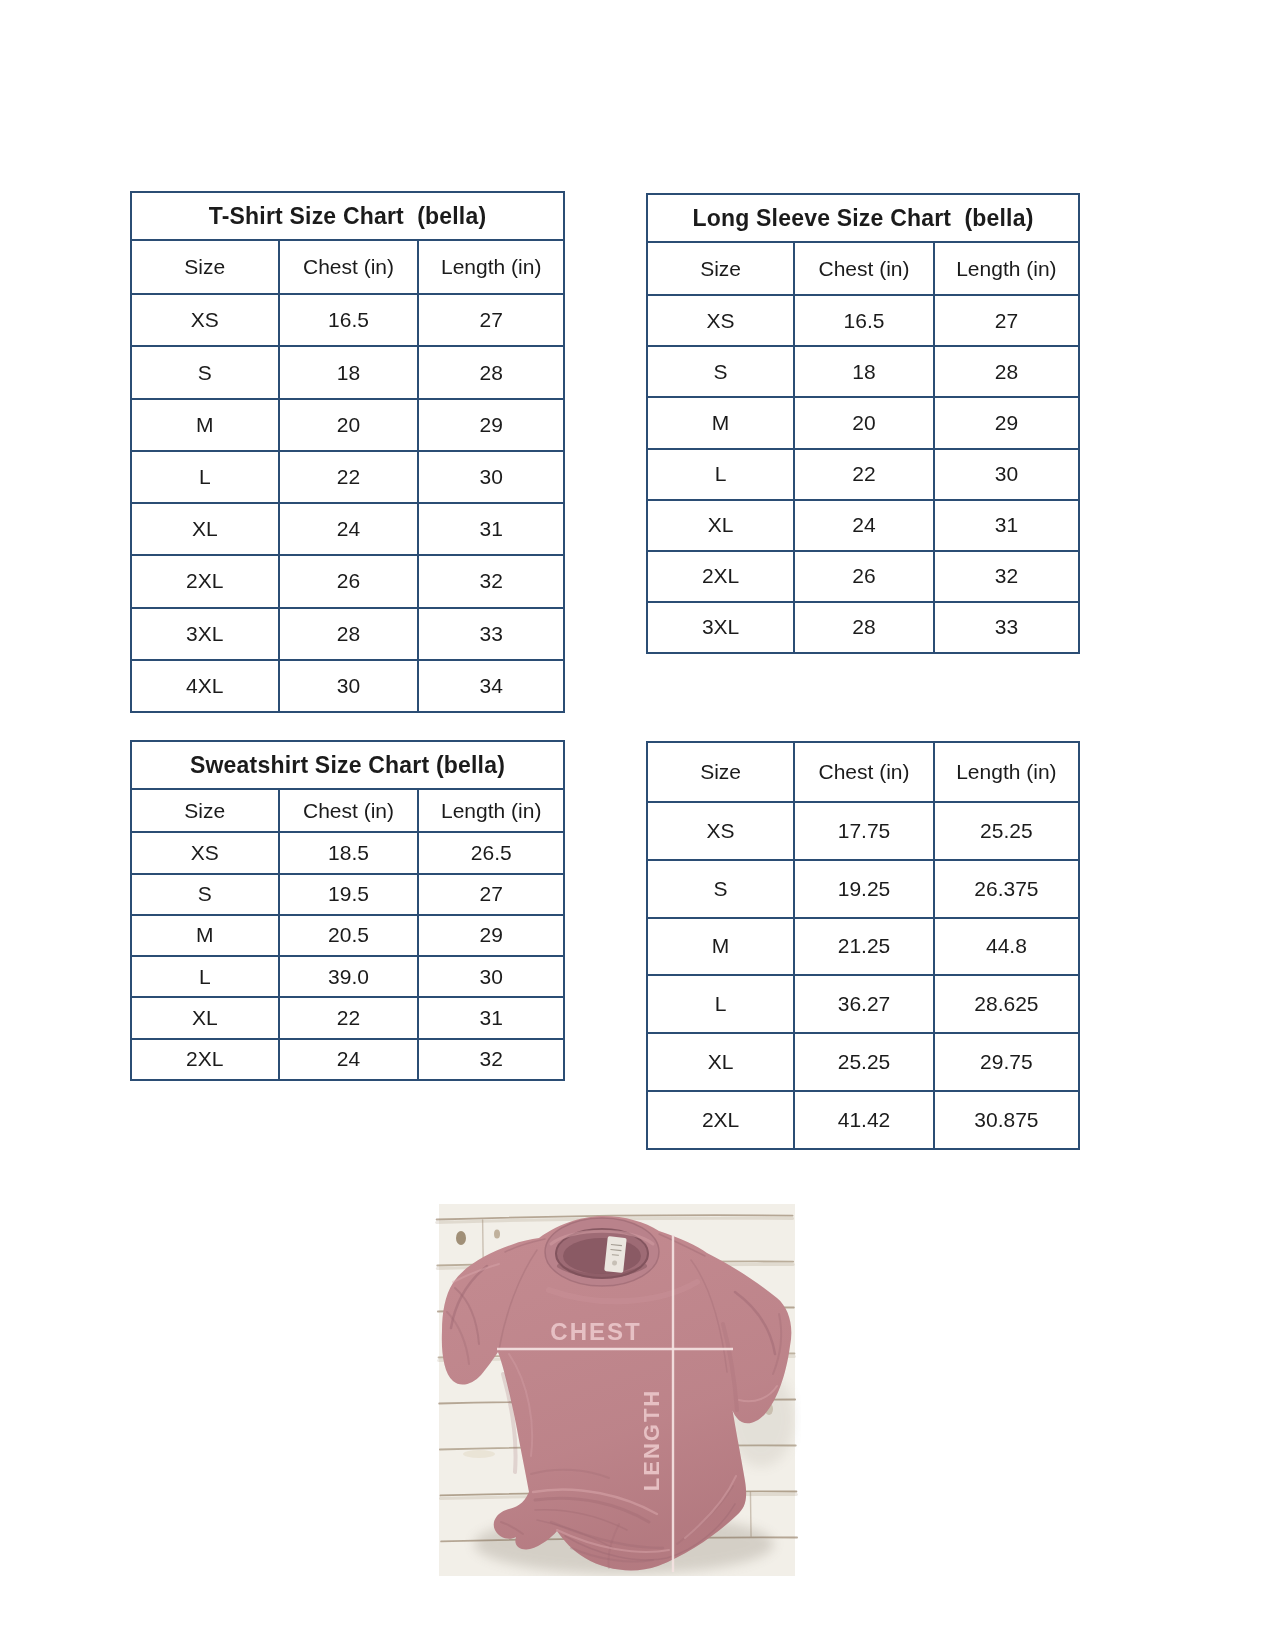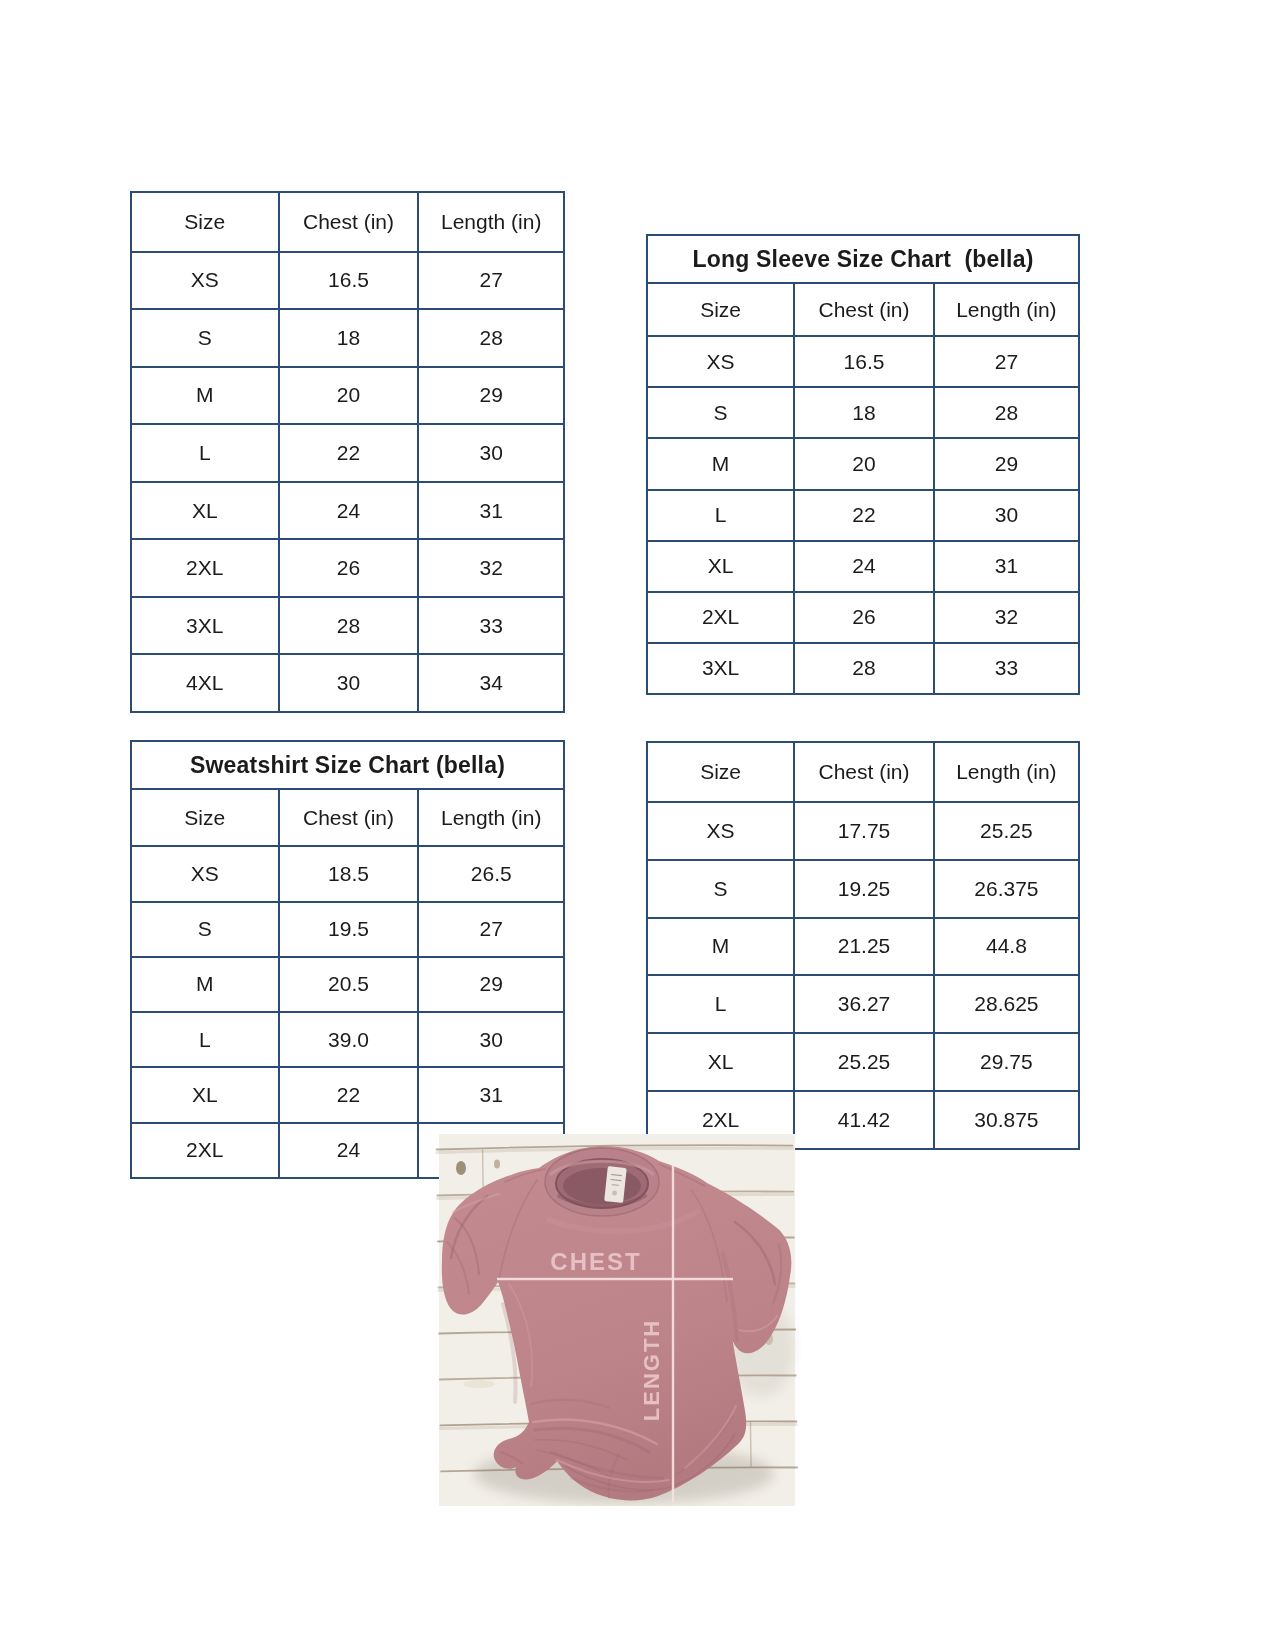--- a/index.html
+++ b/index.html
@@ -21,22 +21,22 @@
     overflow:hidden;
   }
   .tbl{
     position:absolute;
     box-sizing:border-box;
     border:2px solid var(--table-border);
     background:#fff;
     display:flex;flex-direction:column;
   }
   #tbl-0{left:130px;top:191px;width:435px;height:522px;}
-  #tbl-1{left:646px;top:193px;width:434px;height:461px;margin-top:41px;}
-  #tbl-2{left:130px;top:740px;width:435px;height:439px;}
+  #tbl-1{left:646px;top:193px;width:434px;height:461px;}
+  #tbl-2{left:130px;top:740px;width:435px;height:341px;}
   #tbl-3{left:646px;top:741px;width:434px;height:409px;}
   .tbl-title{
     flex:0 0 46px;
     border-bottom:2px solid var(--table-border);
     display:flex;align-items:center;justify-content:center;
     font-weight:bold;font-size:23px;
     white-space:pre;
     letter-spacing:0.2px;
   }
   .tbl-grid{
@@ -50,28 +50,29 @@
     display:flex;align-items:center;justify-content:center;
     font-size:21px;
     border-top:2px solid var(--table-border);
     border-left:2px solid var(--table-border);
     box-sizing:border-box;
   }
   .cell:nth-child(3n+1){border-left:none;}
   .cell:nth-child(-n+3){border-top:none;}
   #photo{
     position:absolute;
-    left:433px;top:1134px;width:368px;height:372px;border-radius:15px;
+    left:433px;top:1204px;width:368px;height:372px;border-radius:15px;
   }
   #photo svg{display:block;width:100%;height:100%;}
 </style>
 </head>
 <body>
 
 <section class="tbl" id="tbl-0">
+  <header class="tbl-title">T-Shirt Size Chart  (bella)</header>
   <div class="tbl-grid">
       <div class="cell hdr">Size</div>
       <div class="cell hdr">Chest (in)</div>
       <div class="cell hdr">Length (in)</div>
       <div class="cell size">XS</div>
       <div class="cell val">16.5</div>
       <div class="cell val">27</div>
       <div class="cell size">S</div>
       <div class="cell val">18</div>
       <div class="cell val">28</div>

